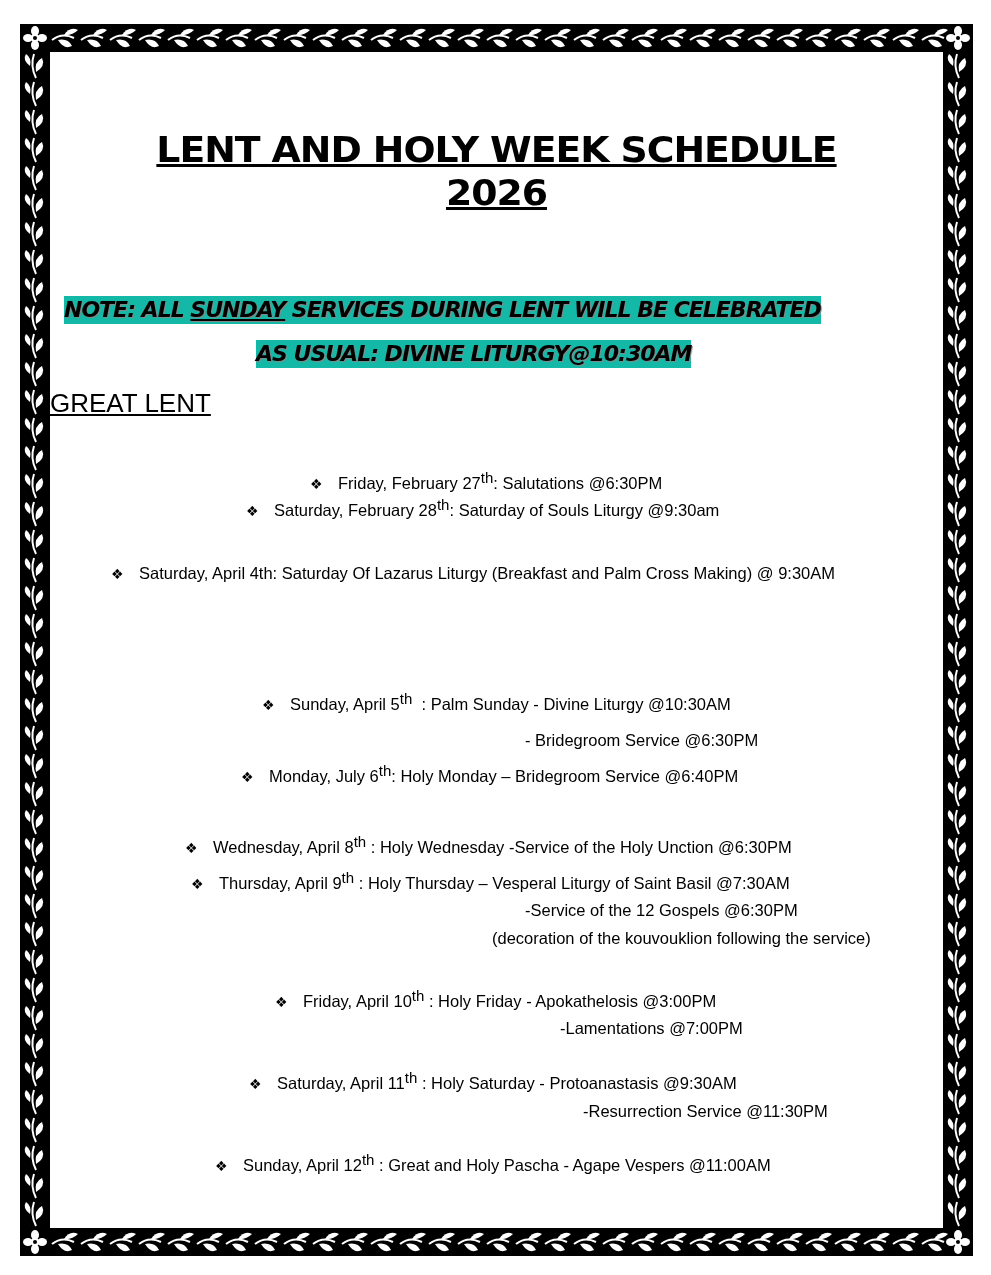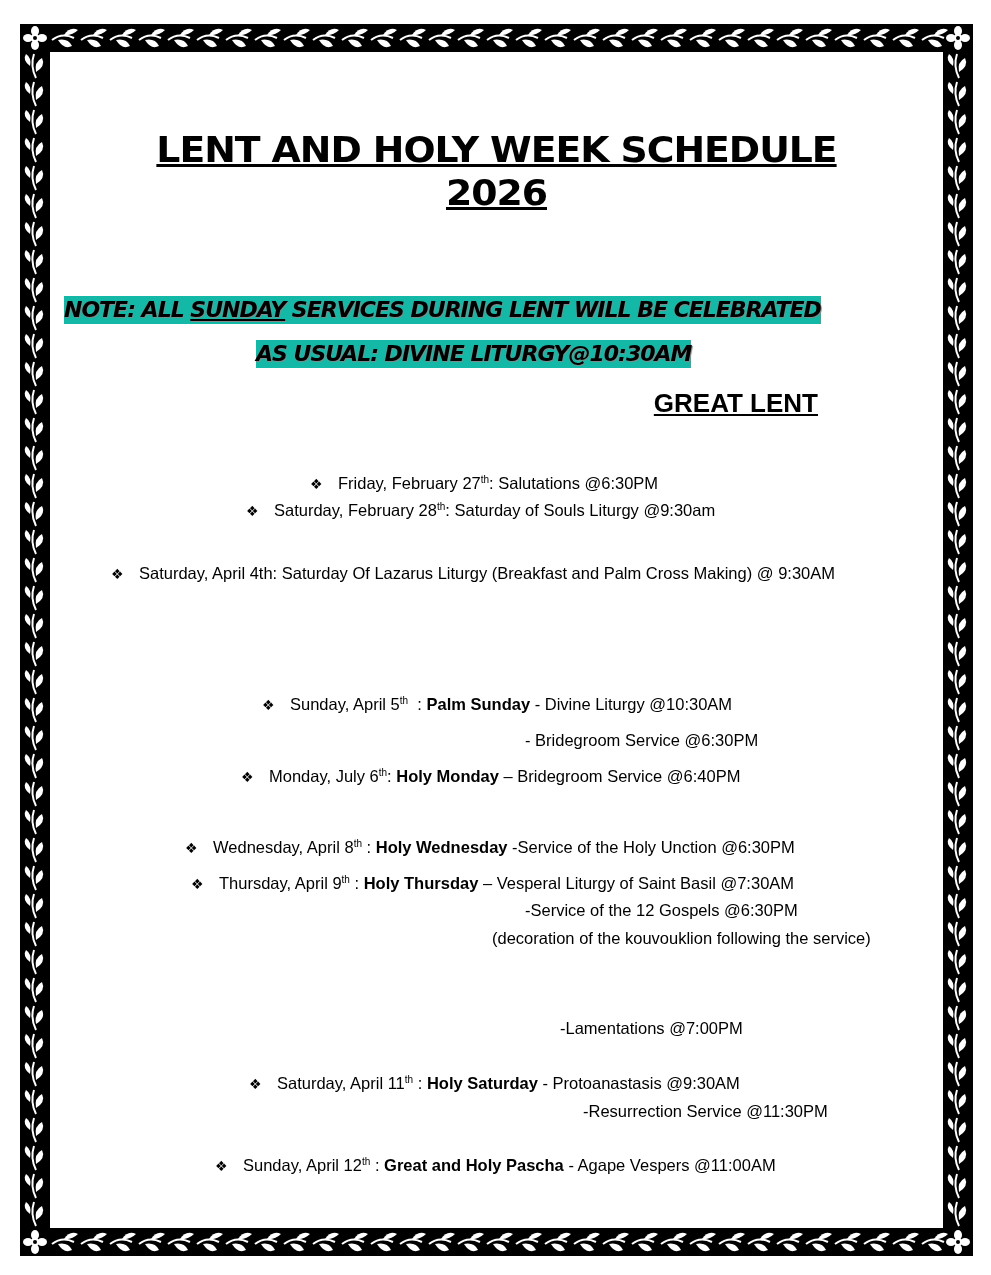--- a/index.html
+++ b/index.html
@@ -8,24 +8,24 @@
   .border-top, .border-bottom { position: absolute; left: 20px; width: 953px; height: 28px; overflow: hidden; }
   .border-top { top: 24px; }
   .border-bottom { top: 1228px; }
   .border-left, .border-right { position: absolute; top: 52px; width: 30px; height: 1176px; overflow: hidden; }
   .border-left { left: 20px; }
   .border-right { left: 943px; }
   .corner { position: absolute; width: 30px; height: 28px; }
   .page { position: absolute; left: 50px; top: 52px; width: 893px; height: 1176px; background: #fff; }
   .title { position: absolute; left: 0; width: 893px; text-align: center; font-family: "DejaVu Sans", sans-serif; font-weight: bold; font-size: 36px; text-decoration: underline; letter-spacing: -1px; line-height: 43px; transform: scaleX(1.05); }
   .note { position: absolute; font-family: "DejaVu Sans", sans-serif; font-weight: bold; font-style: italic; font-size: 22px; background: #14b8a6; letter-spacing: -1px; text-shadow: 1px 1px 1px #888; white-space: nowrap; line-height: 28px; }
-  .section-head { position: absolute; left: 0; width: 768px; text-align: right; font-family: "Liberation Sans", sans-serif; font-weight: bold; font-size: 26px; text-decoration: underline; line-height: 30px; }
+  .section-head { position: absolute; left: 0; width: 768px; text-align: left; font-family: "Liberation Sans", sans-serif; font-weight: normal; font-size: 26px; text-decoration: underline; line-height: 30px; }
   .line { position: absolute; font-family: "Liberation Sans", sans-serif; font-size: 16.5px; white-space: nowrap; line-height: 20px; }
-  .line b { font-weight: bold; }
-  .line sup { font-size: 10px; vertical-align: 6px; line-height: 0; }
+  .line b { font-weight: normal; }
+  .line sup { font-size: 15px; vertical-align: 6px; line-height: 0; }
   .bullet { display: inline-block; width: 28px; font-size: 14px; }
   .italic { }
 </style>
 </head>
 <body>
 
 <div class="frame"></div>
 <svg class="border-top" width="953" height="28">
     <g id="vt">
       <g transform="translate(30,0)">
@@ -834,20 +834,21 @@
 
   <div class="line" style="left:191px;top:714px"><span class="bullet">❖</span><span>Monday, July 6</span><sup>th</sup><span style="white-space:pre">: </span><b>Holy Monday</b><span> – Bridegroom Service @6:40PM</span></div>
 
 
   <div class="line" style="left:135px;top:785px"><span class="bullet">❖</span><span>Wednesday, April 8</span><sup>th</sup><span style="white-space:pre"> : </span><b>Holy Wednesday</b><span> -Service of the Holy Unction @6:30PM</span></div>
 
   <div class="line" style="left:141px;top:821px"><span class="bullet">❖</span><span>Thursday, April 9</span><sup>th</sup><span style="white-space:pre"> : </span><b>Holy Thursday</b><span> – Vesperal Liturgy of Saint Basil @7:30AM</span></div>
   <div class="line" style="left:475px;top:848px">-Service of the 12 Gospels @6:30PM</div>
   <div class="line italic" style="left:442px;top:876px">(decoration of the kouvouklion following the service)</div>
 
+  <div class="line" style="left:225px;top:939px"><span class="bullet">❖</span><span>Friday, April 10</span><sup>th</sup><span style="white-space:pre"> : </span><b>Holy Friday</b><span> - Apokathelosis @3:00PM</span></div>
   <div class="line" style="left:510px;top:966px">-Lamentations @7:00PM</div>
 
   <div class="line" style="left:199px;top:1021px"><span class="bullet">❖</span><span>Saturday, April 11</span><sup>th</sup><span style="white-space:pre"> : </span><b>Holy Saturday</b><span> - Protoanastasis @9:30AM</span></div>
   <div class="line" style="left:533px;top:1049px">-Resurrection Service @11:30PM</div>
 
   <div class="line" style="left:165px;top:1103px"><span class="bullet">❖</span><span>Sunday, April 12</span><sup>th</sup><span style="white-space:pre"> : </span><b>Great and Holy Pascha</b><span> - Agape Vespers @11:00AM</span></div>
 
 </div>
 
 </body></html>

